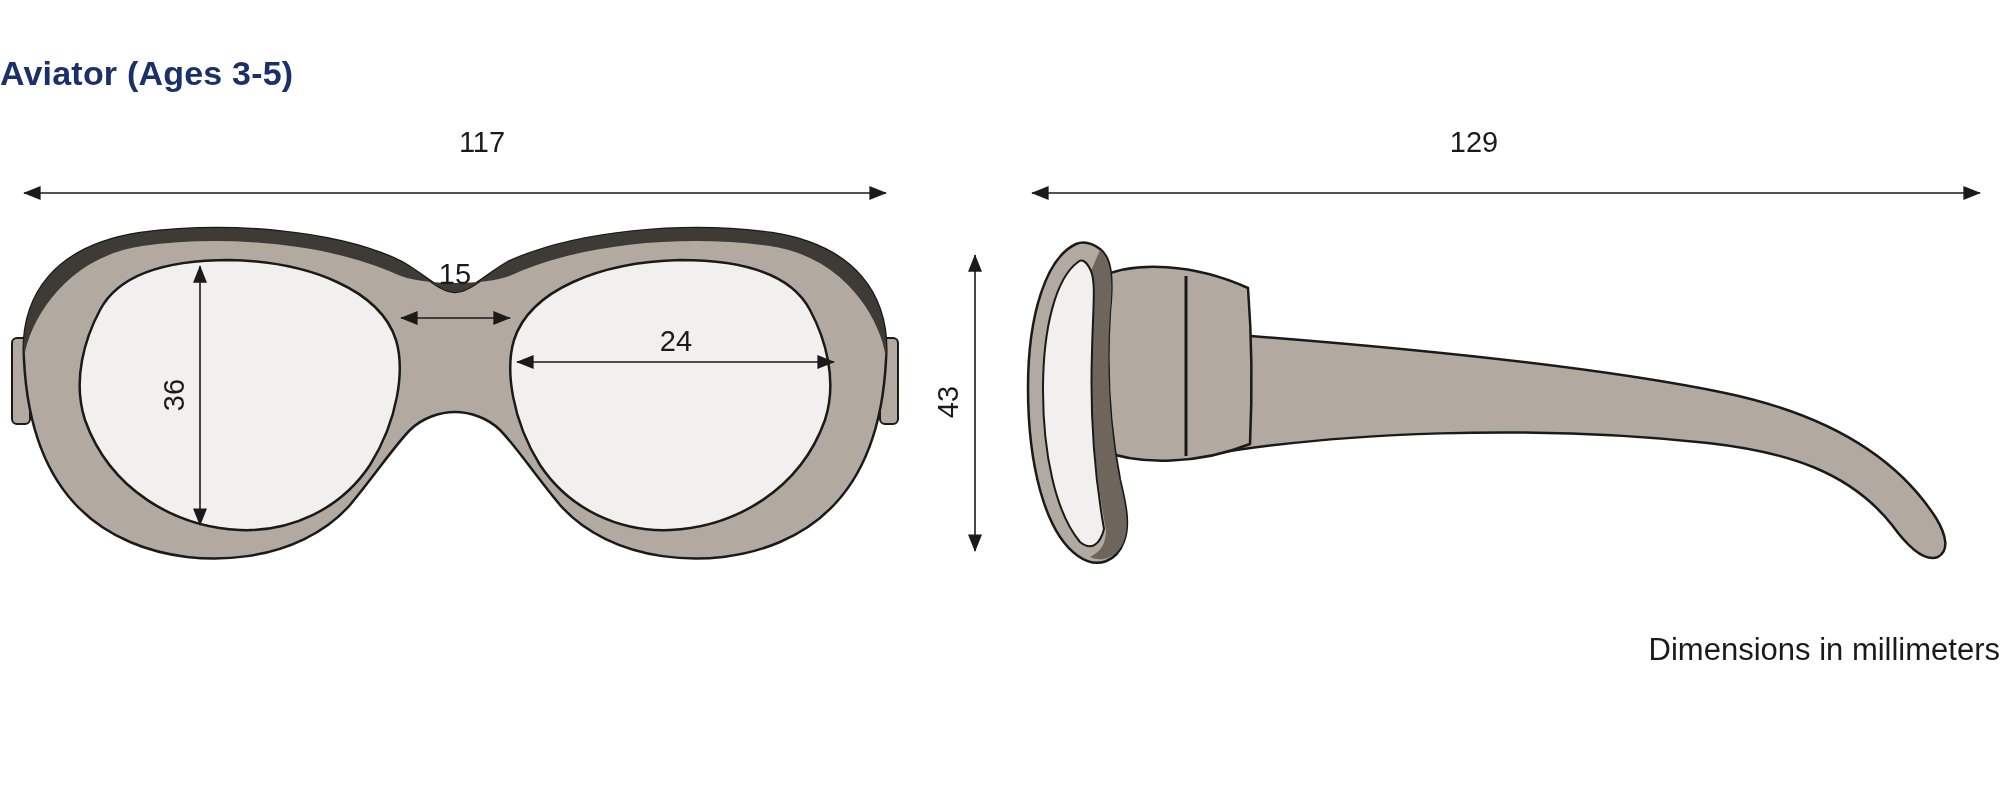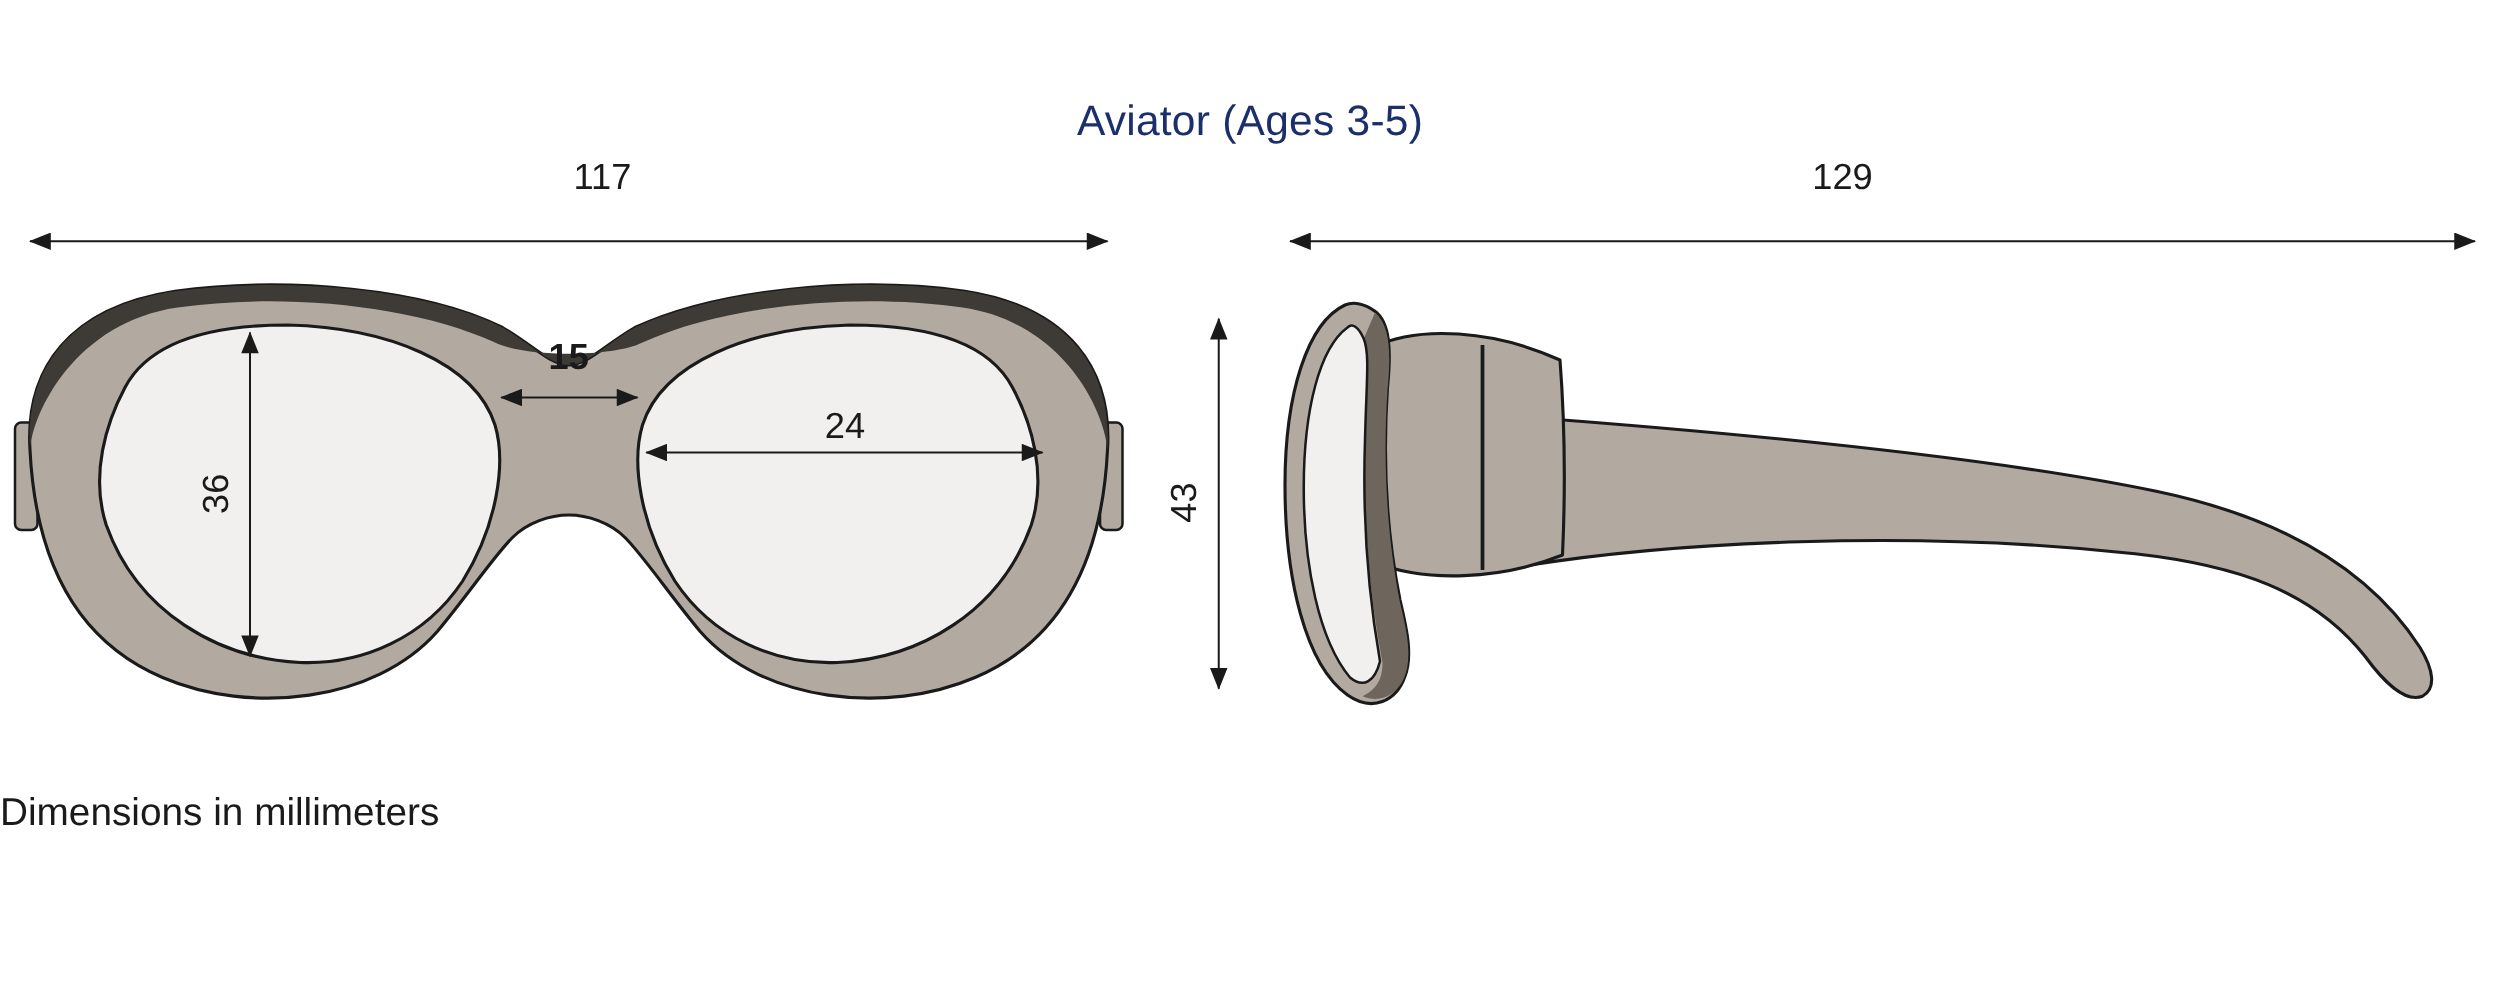--- a/index.html
+++ b/index.html
@@ -5,29 +5,29 @@
   html,body{margin:0;padding:0;background:#ffffff;}
   .stage{
     position:relative;
     width:2000px;height:801px;
     background:#ffffff;
     font-family:"Liberation Sans", sans-serif;
     overflow:hidden;
   }
   .canvas{position:absolute;left:0;top:0;}
   .title{
-    position:absolute;left:0;top:78px;width:100%;
-    text-align:center;
-    font-size:34px;font-weight:400;
+    position:absolute;left:0;top:54px;width:100%;
+    text-align:left;
+    font-size:34px;font-weight:700;
     color:var(--title,#1b2f6b);
     letter-spacing:0.2px;
   }
   .footer{
     position:absolute;left:0;top:632px;width:100%;
-    text-align:left;
+    text-align:right;
     font-size:31px;font-weight:400;
     color:var(--dimension,#1a1a1a);
   }
   .label{
     position:absolute;
     font-size:29px;
     color:var(--dimension,#1a1a1a);
     white-space:nowrap;
   }
   .dim-h{transform:translateX(-50%);}
@@ -152,21 +152,21 @@
   </svg>
 
   <div class="title">Aviator (Ages 3-5)</div>
 
   <div class="label dim-h" style="left:482px;top:126px;">117</div>
 
   <div class="label dim-h" style="left:1474px;top:126px;">129</div>
 
   <div class="label dim-v" style="left:174px;top:395px;">36</div>
 
-  <div class="label dim-h" style="left:455px;top:270px;font-weight:bold;">15</div>
+  <div class="label dim-h" style="left:455px;top:258px;">15</div>
 
   <div class="label dim-h" style="left:676px;top:325px;">24</div>
 
   <div class="label dim-v" style="left:948px;top:402px;">43</div>
 
   <div class="footer">Dimensions in millimeters</div>
 
 </div>
 
 </body></html>

